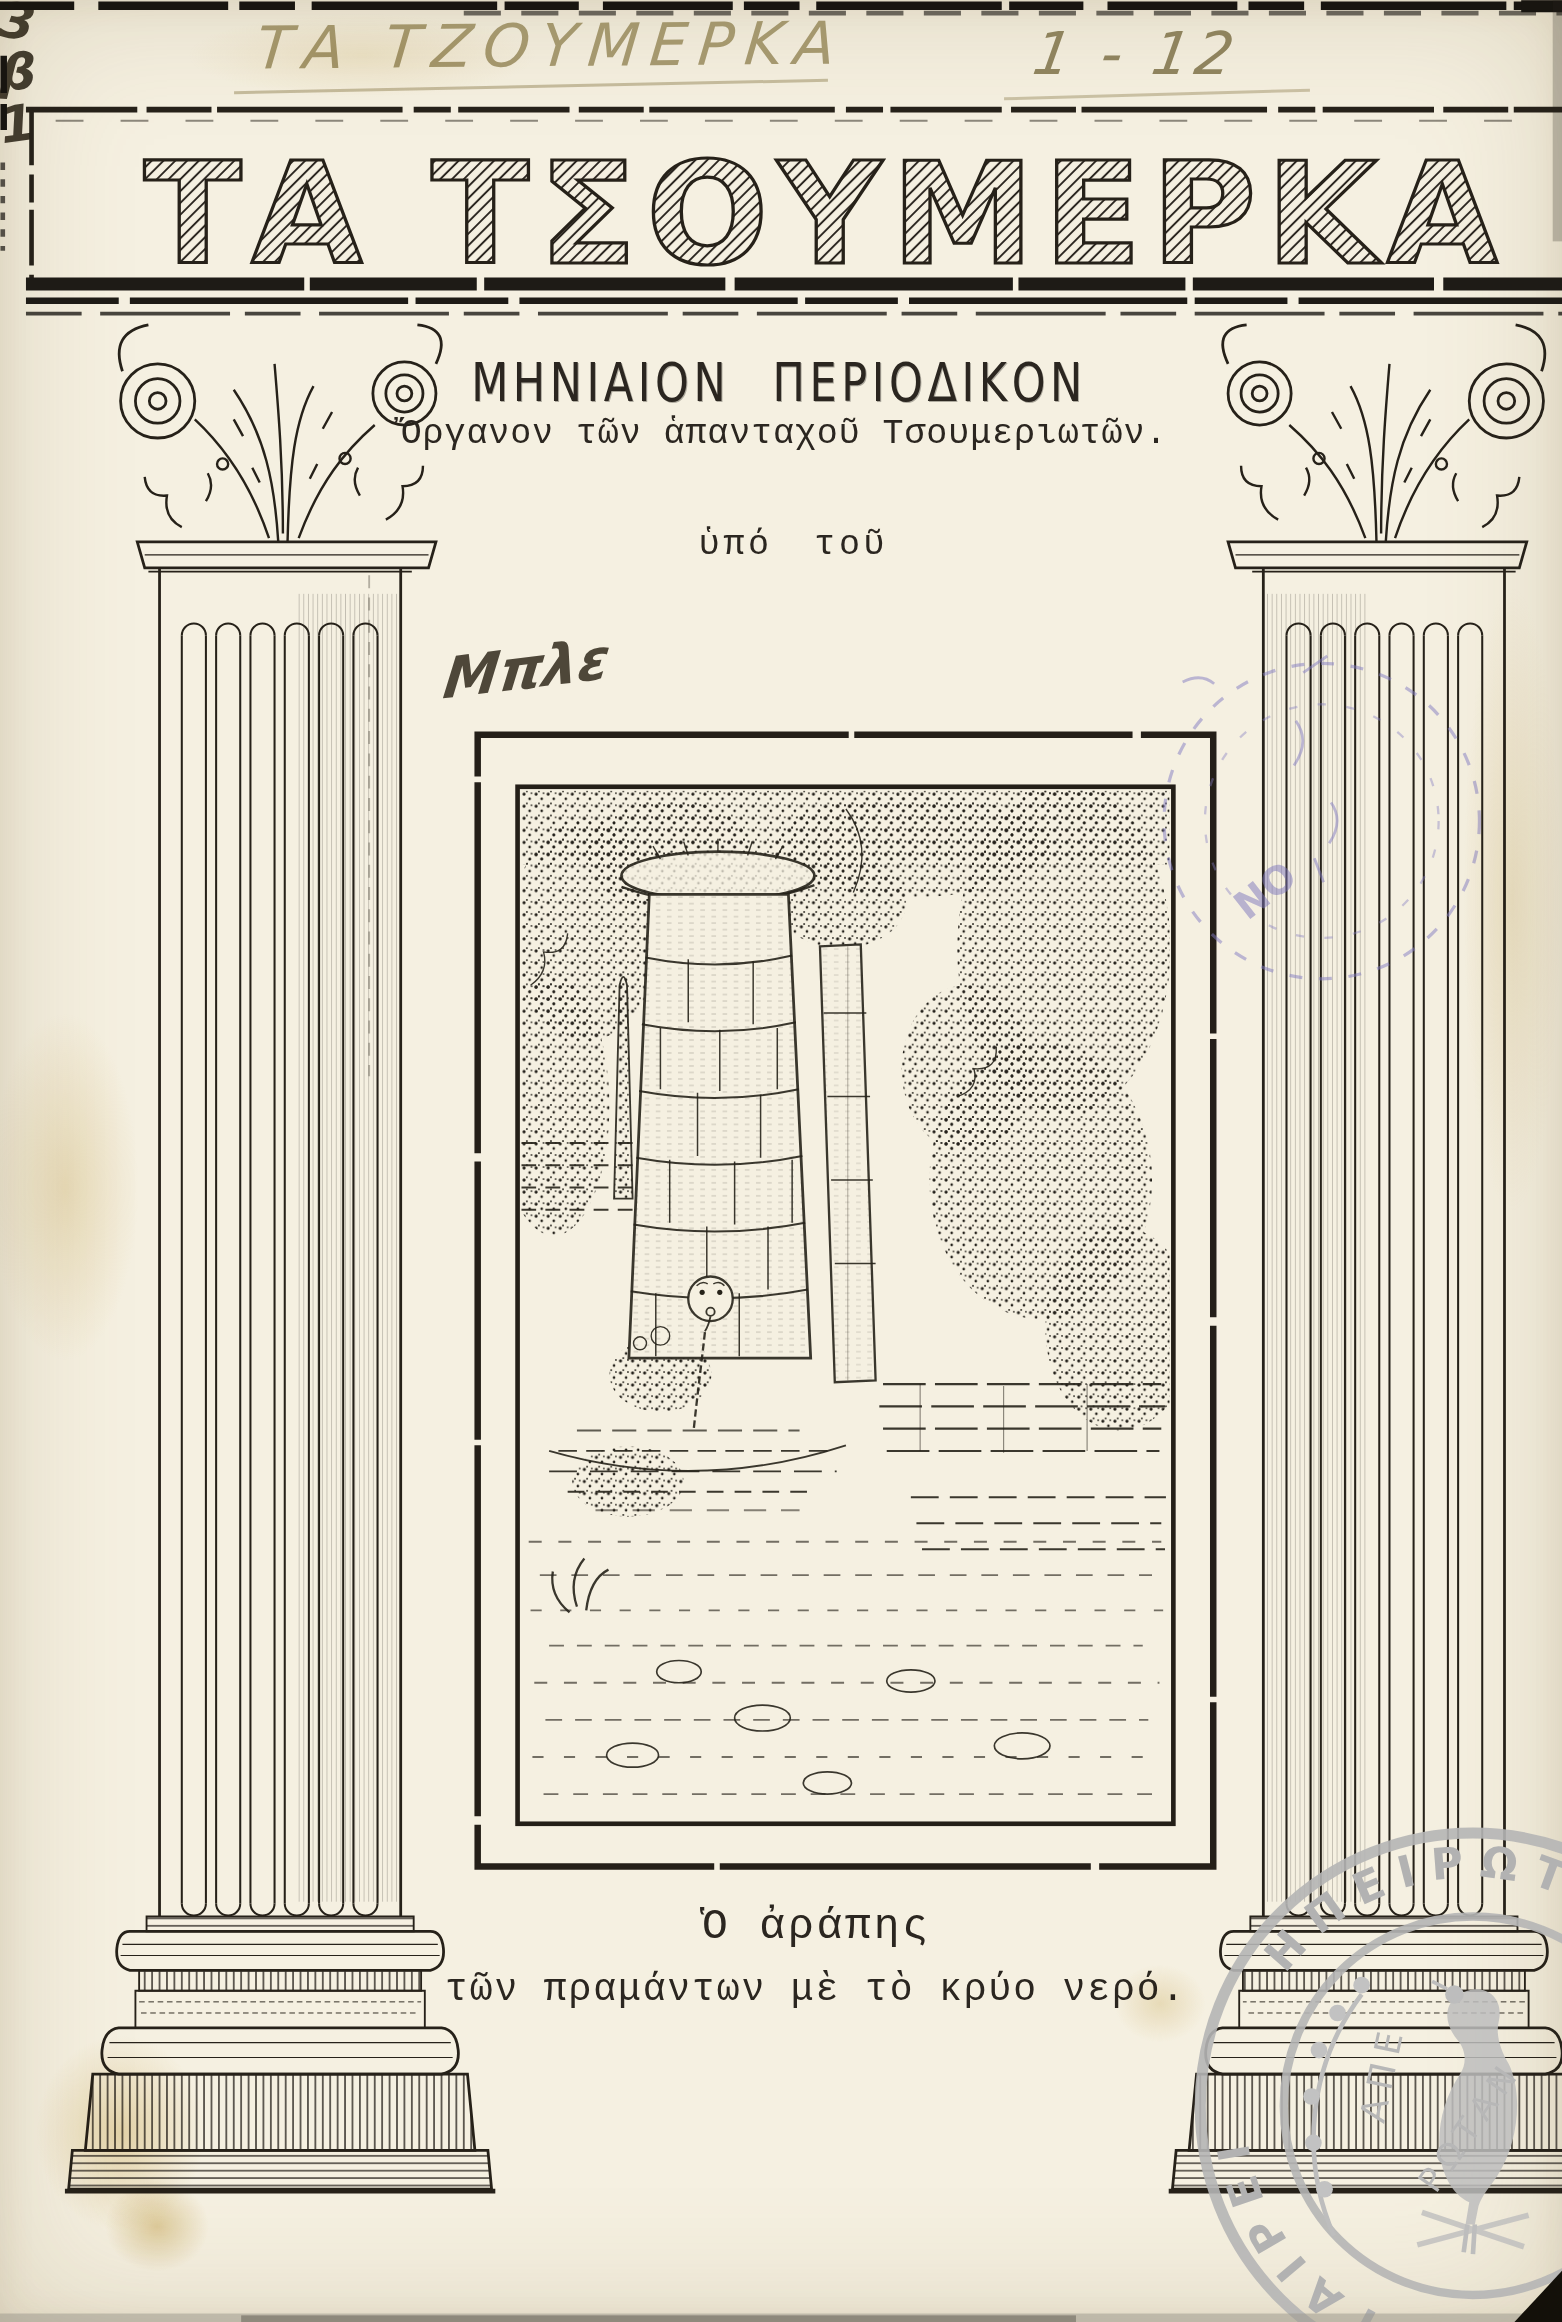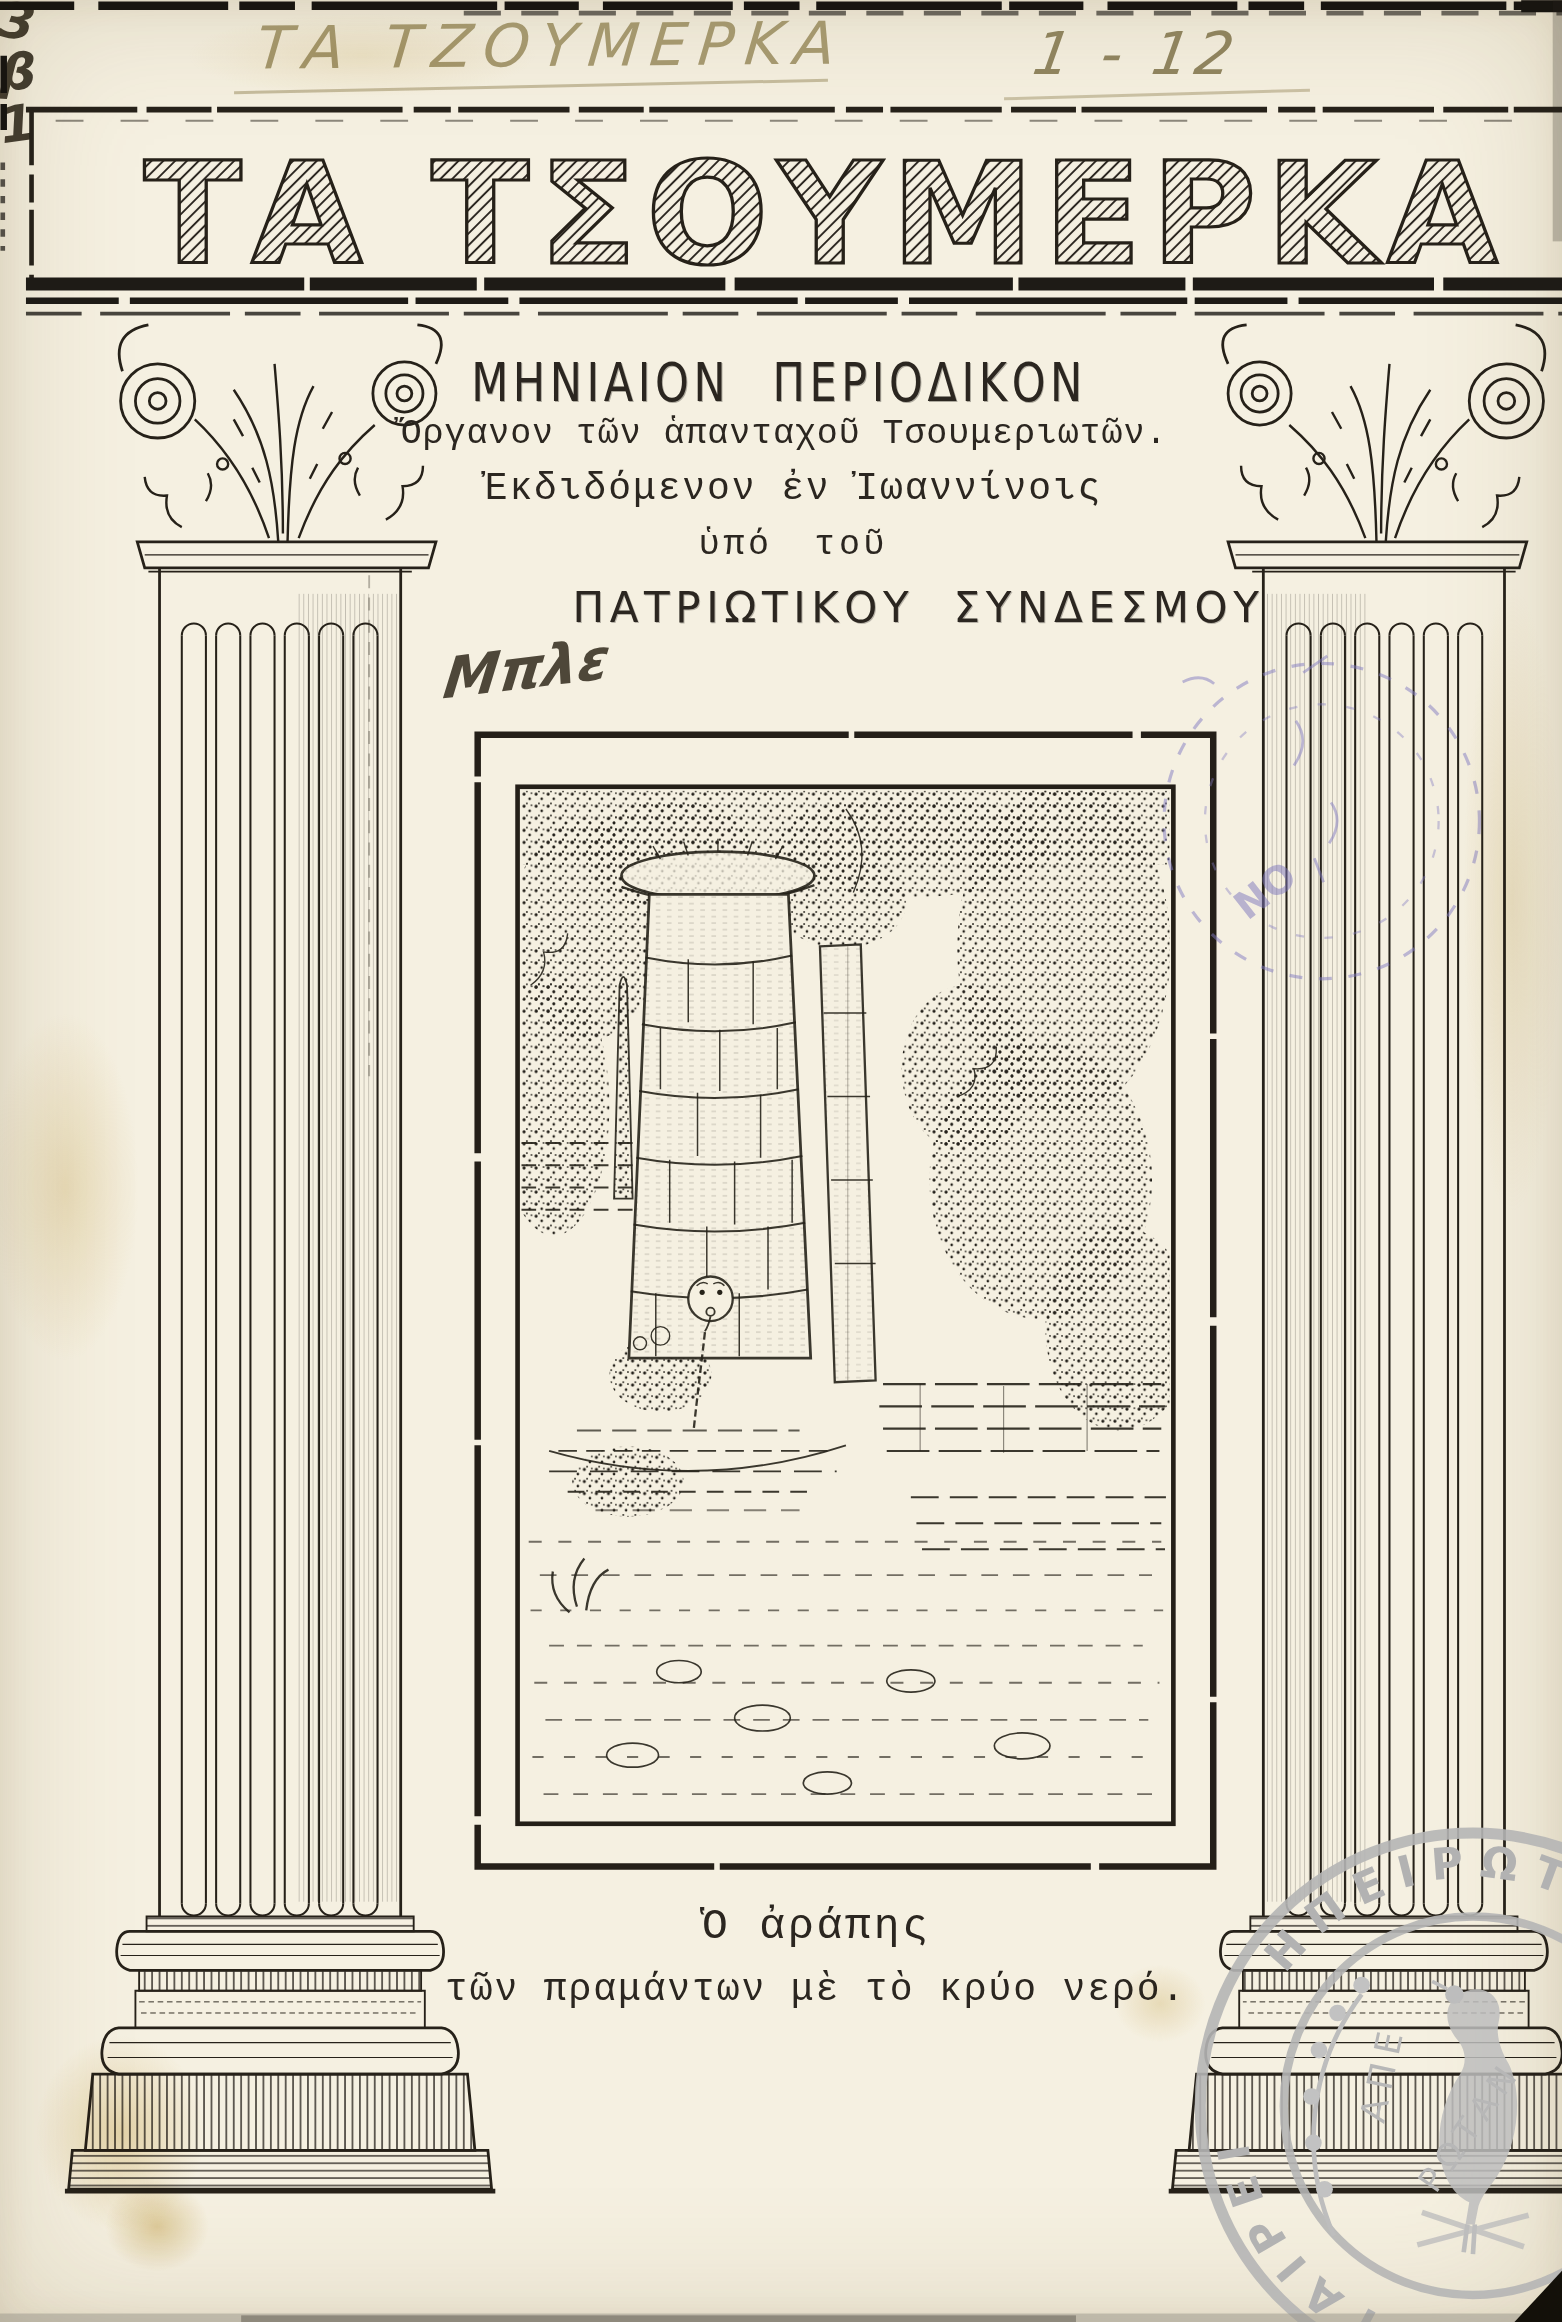--- a/index.html
+++ b/index.html
@@ -313,23 +313,21 @@
   <div class="hw-issue-underline"></div>
   <div class="txt pencil hw-mple">Μπλε</div>
   <div class="hw-code pencil">
     <span>3</span>
     <span>β</span>
     <span>1</span>
   </div>
 
   <div class="txt caps m1">ΜΗΝΙΑΙΟΝ ΠΕΡΙΟΔΙΚΟΝ</div>
   <div class="txt serif m2">Ὄργανον τῶν ἁπανταχοῦ Τσουμεριωτῶν.</div>
-  <div class="txt serif m3">Ἐκδιδόμενον ἐν Ἰωαννίνοις</div>
   <div class="txt serif m4">ὑπό τοῦ</div>
-  <div class="txt caps m5">ΠΑΤΡΙΩΤΙΚΟΥ ΣΥΝΔΕΣΜΟΥ</div>
 
   <div class="txt serif c1">Ὁ ἀράπης</div>
   <div class="txt serif c2">τῶν πραμάντων μὲ τὸ κρύο νερό.</div>
 
   <div class="stain" style="left:-37px;top:946px;width:204px;height:482px;background:radial-gradient(closest-side,rgba(216,190,120,.35),transparent 72%);"></div>
   <div class="stain" style="left:0;top:1994px;width:241px;height:278px;background:radial-gradient(closest-side,rgba(214,186,110,.45),transparent 70%);"></div>
   <div class="stain" style="left:83px;top:2161px;width:148px;height:130px;background:radial-gradient(closest-side,rgba(205,175,95,.5),transparent 70%);"></div>
   <div class="stain" style="left:1095px;top:1948px;width:130px;height:111px;background:radial-gradient(closest-side,rgba(210,180,100,.3),transparent 70%);"></div>
   <div class="stain" style="left:130px;top:0;width:464px;height:111px;background:radial-gradient(closest-side,rgba(220,198,135,.25),transparent 75%);"></div>
   <div class="stain" style="left:1447px;top:482px;width:130px;height:835px;background:radial-gradient(closest-side,rgba(215,192,130,.28),transparent 75%);"></div>

